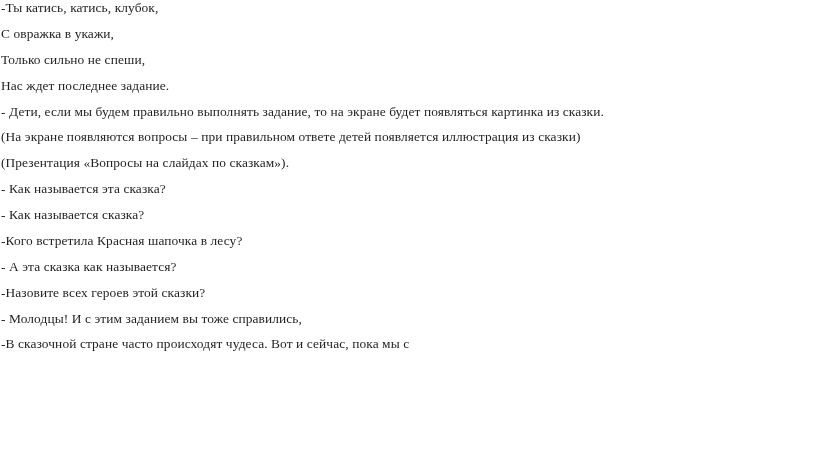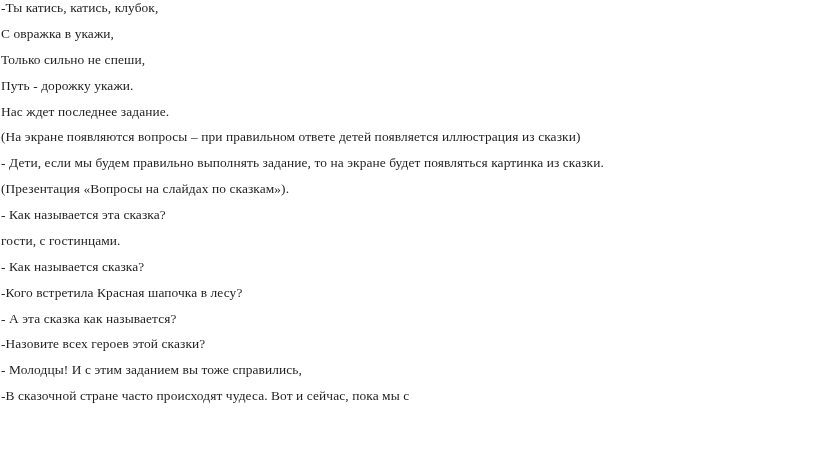--- a/index.html
+++ b/index.html
@@ -35,27 +35,25 @@
   }
 </style>
 </head>
 <body>
 
 <div class="page">
   <div class="textblock">
     <div class="line">-Ты катись, катись, клубок,</div>
     <div class="line">С овражка в укажи,</div>
     <div class="line">Только сильно не спеши,</div>
-    <div class="line">Путь - дорожку укажи.</div>
     <div class="line">Нас ждет последнее задание.</div>
+    <div class="line">- Дети, если мы будем правильно выполнять задание, то на экране будет появляться картинка из сказки.</div>
     <div class="line">(На экране появляются вопросы – при правильном ответе детей появляется иллюстрация из сказки)</div>
-    <div class="line">- Дети, если мы будем правильно выполнять задание, то на экране будет появляться картинка из сказки.</div>
     <div class="line">(Презентация «Вопросы на слайдах по сказкам»).</div>
     <div class="line">- Как называется эта сказка?</div>
-    <div class="line">гости, с гостинцами.</div>
     <div class="line">- Как называется сказка?</div>
     <div class="line">-Кого встретила Красная шапочка в лесу?</div>
     <div class="line">- А эта сказка как называется?</div>
     <div class="line">-Назовите всех героев этой сказки?</div>
     <div class="line">- Молодцы! И с этим заданием вы тоже справились,</div>
     <div class="line">-В сказочной стране часто происходят чудеса. Вот и сейчас, пока мы с</div>
   </div>
 </div>
 
 </body></html>

